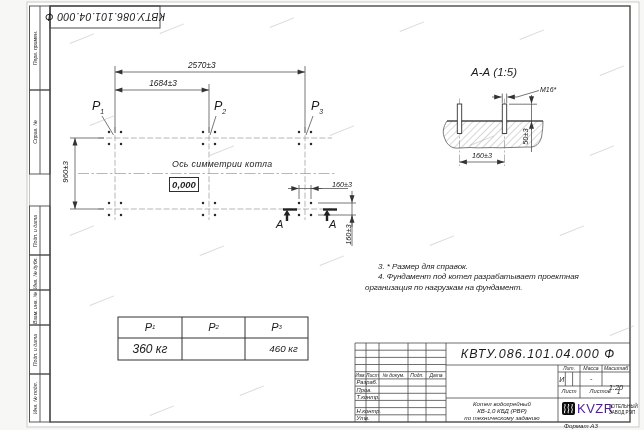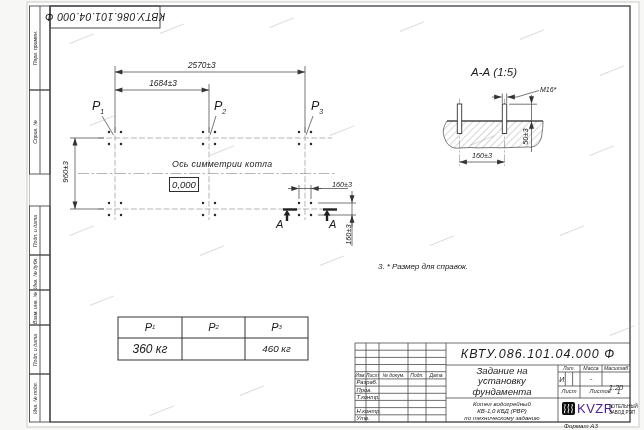--- a/index.html
+++ b/index.html
@@ -12,21 +12,21 @@
   .rot{display:block;text-align:center;transform:rotate(-90deg);transform-origin:center;}
   .rot180{transform:rotate(180deg);}
   .vl{position:absolute;display:flex;align-items:center;justify-content:center;}
   .vl span{display:block;transform:rotate(-90deg);white-space:nowrap;font-style:italic;
            font-size:5.2px;color:#2a2a2a;}
   .note{margin:0;text-indent:13px;font-style:italic;font-size:8.1px;line-height:10.3px;
         color:#1c1c1c;letter-spacing:-0.1px;}
   sub{font-size:0.55em;}
   .wm{position:absolute;width:26px;height:6px;border-top:1px solid rgba(150,150,150,.35);
       transform:rotate(-22deg);pointer-events:none;z-index:9;}
-  .levelbox{border:1.1px solid #2e2e2e;}
+  .levelbox{border:1.1px solid #2e2e2e;font-weight:bold;}
   .nb{font-style:normal;font-weight:normal;color:#4c1d95;}
 </style>
 </head>
 <body>
 
 <div class="sheet">
 
 <svg width="644" height="430" viewBox="0 0 644 430">
   <defs>
     <marker id="arr" markerWidth="9" markerHeight="7" refX="8" refY="3" orient="auto-start-reverse" markerUnits="userSpaceOnUse">
@@ -230,43 +230,39 @@
 <div class="t" style="left:276px;top:219px;font-size:11px;">А</div>
 <div class="t" style="left:329px;top:219px;font-size:11px;">А</div>
 
 <div class="t" style="left:455px;top:67px;width:78px;text-align:center;font-size:11.5px;">А-А (1:5)</div>
 <div class="t" style="left:540px;top:85.5px;font-size:7px;">М16*</div>
 <div class="t rot" style="left:508px;top:133px;width:36px;font-size:7.3px;">50±3</div>
 <div class="t" style="left:464px;top:151.5px;width:36px;text-align:center;font-size:7.3px;">160±3</div>
 
 <div style="position:absolute;left:365px;top:262px;width:256px;">
   <p class="note">3. * Размер для справок.</p>
+  <p class="note">4. Фундамент под котел разрабатывает проектная организация по нагрузкам на фундамент.</p>
 </div>
 
 <div class="t c" style="left:118px;top:317px;width:64px;height:21px;font-size:11px;">
       <span>P</span>
       <sub>1</sub>
     </div>
 <div class="t c" style="left:182px;top:317px;width:63px;height:21px;font-size:11px;">
       <span>P</span>
       <sub>2</sub>
     </div>
 <div class="t c" style="left:245px;top:317px;width:63px;height:21px;font-size:11px;">
       <span>P</span>
       <sub>3</sub>
     </div>
 <div class="t c" style="left:118px;top:338px;width:64px;height:22px;font-size:12px;">360 кг</div>
-<div class="t c" style="left:245px;top:338px;width:63px;height:22px;font-size:9.8px;">460 кг</div>
+<div class="t c" style="left:245px;top:338px;width:63px;height:22px;font-size:9.8px;padding-left:7px;">460 кг</div>
 
 <div class="t c" style="left:446px;top:343px;width:184px;height:22px;font-size:12.5px;letter-spacing:1px;">КВТУ.086.101.04.000 Ф</div>
-<div class="t c col" style="left:446px;top:365px;width:112px;height:33px;font-size:9.6px;line-height:10.6px;">
-  <div>Задание на</div>
-  <div>установку</div>
-  <div>фундамента</div>
-</div>
 <div class="t c col" style="left:446px;top:398px;width:112px;height:24px;font-size:6.1px;line-height:7px;">
   <div>Котел водогрейный</div>
   <div>КВ-1,0 КБД (РВР)</div>
   <div>по техническому заданию</div>
 </div>
 
 <div class="t c" style="left:355px;top:371.7px;width:11px;height:7.2px;font-size:5px;">Изм.</div>
 <div class="t c" style="left:366px;top:371.7px;width:13px;height:7.2px;font-size:5px;">Лист</div>
 <div class="t c" style="left:379px;top:371.7px;width:29px;height:7.2px;font-size:5px;">№ докум.</div>
 <div class="t c" style="left:408px;top:371.7px;width:18px;height:7.2px;font-size:5px;">Подп.</div>

